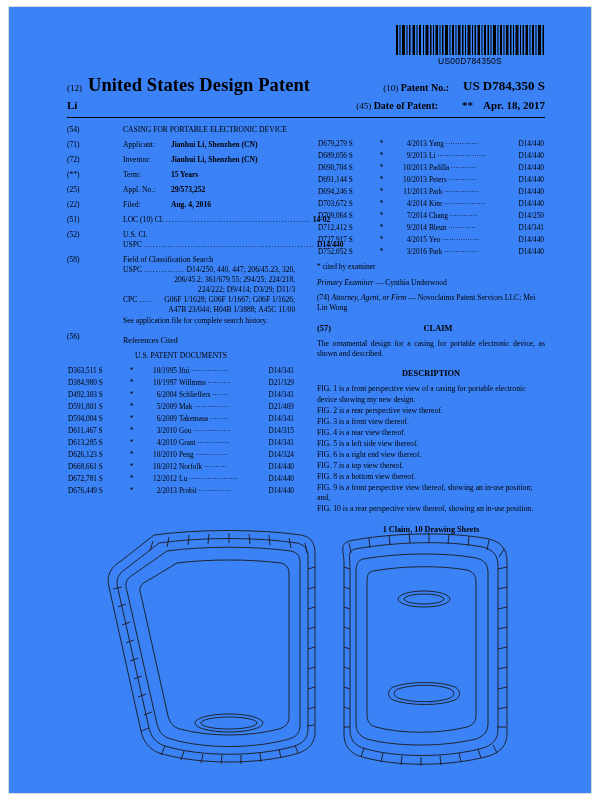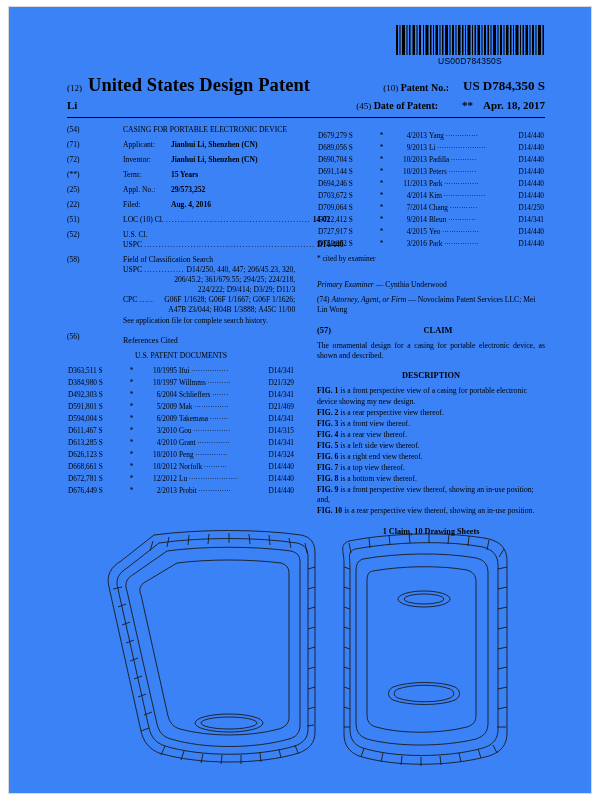--- a/index.html
+++ b/index.html
@@ -125,21 +125,21 @@
     font-size: 7.6px;
     line-height: 1.32;
   }
   .col-left {
     position: absolute;
     left: 0; top: 0;
     width: 228px;
   }
   .col-right {
     position: absolute;
-    left: 250px; top: 4px;
+    left: 250px; top: 12px;
     width: 228px;
   }
   .fld {
     display: flex;
     margin-bottom: 5px;
     gap: 30px;
   }
   .fld .tag {
     width: 26px;
     flex: none;
@@ -190,21 +190,21 @@
   td.nm { width: 74px; overflow: hidden; }
   td.cls { text-align: right; width: 38px; }
   .dotfill {
     display: inline-block;
     width: 100%;
     overflow: hidden;
     letter-spacing: 0.5px;
   }
 
   .cited-note { font-size: 7.4px; margin-top: 5px; }
-  .exam-line { font-size: 7.6px; margin-top: 17px; }
+  .exam-line { font-size: 7.6px; margin-top: 7px; }
   .exam-line i { font-style: italic; }
   .firm-line { font-size: 7.6px; margin-top: 5px; }
 
   .claim-head {
     text-align: center;
     font-weight: bold;
     font-size: 8.4px;
     margin-top: 9px;
   }
   .abstract {
@@ -218,21 +218,21 @@
     font-weight: bold;
     font-size: 8.4px;
     margin-top: 9px;
   }
   .figlist {
     font-size: 7.7px;
     line-height: 1.36;
     margin-top: 5px;
   }
   .figlist div { margin-bottom: 0.5px; }
-  .figlist b { font-weight: bold; }
+  .figlist b { font-weight: normal; }
   .claim-count {
     text-align: center;
     font-weight: bold;
     font-size: 8.2px;
     margin-top: 10px;
   }
 
   
   .drawing {
     position: absolute;

